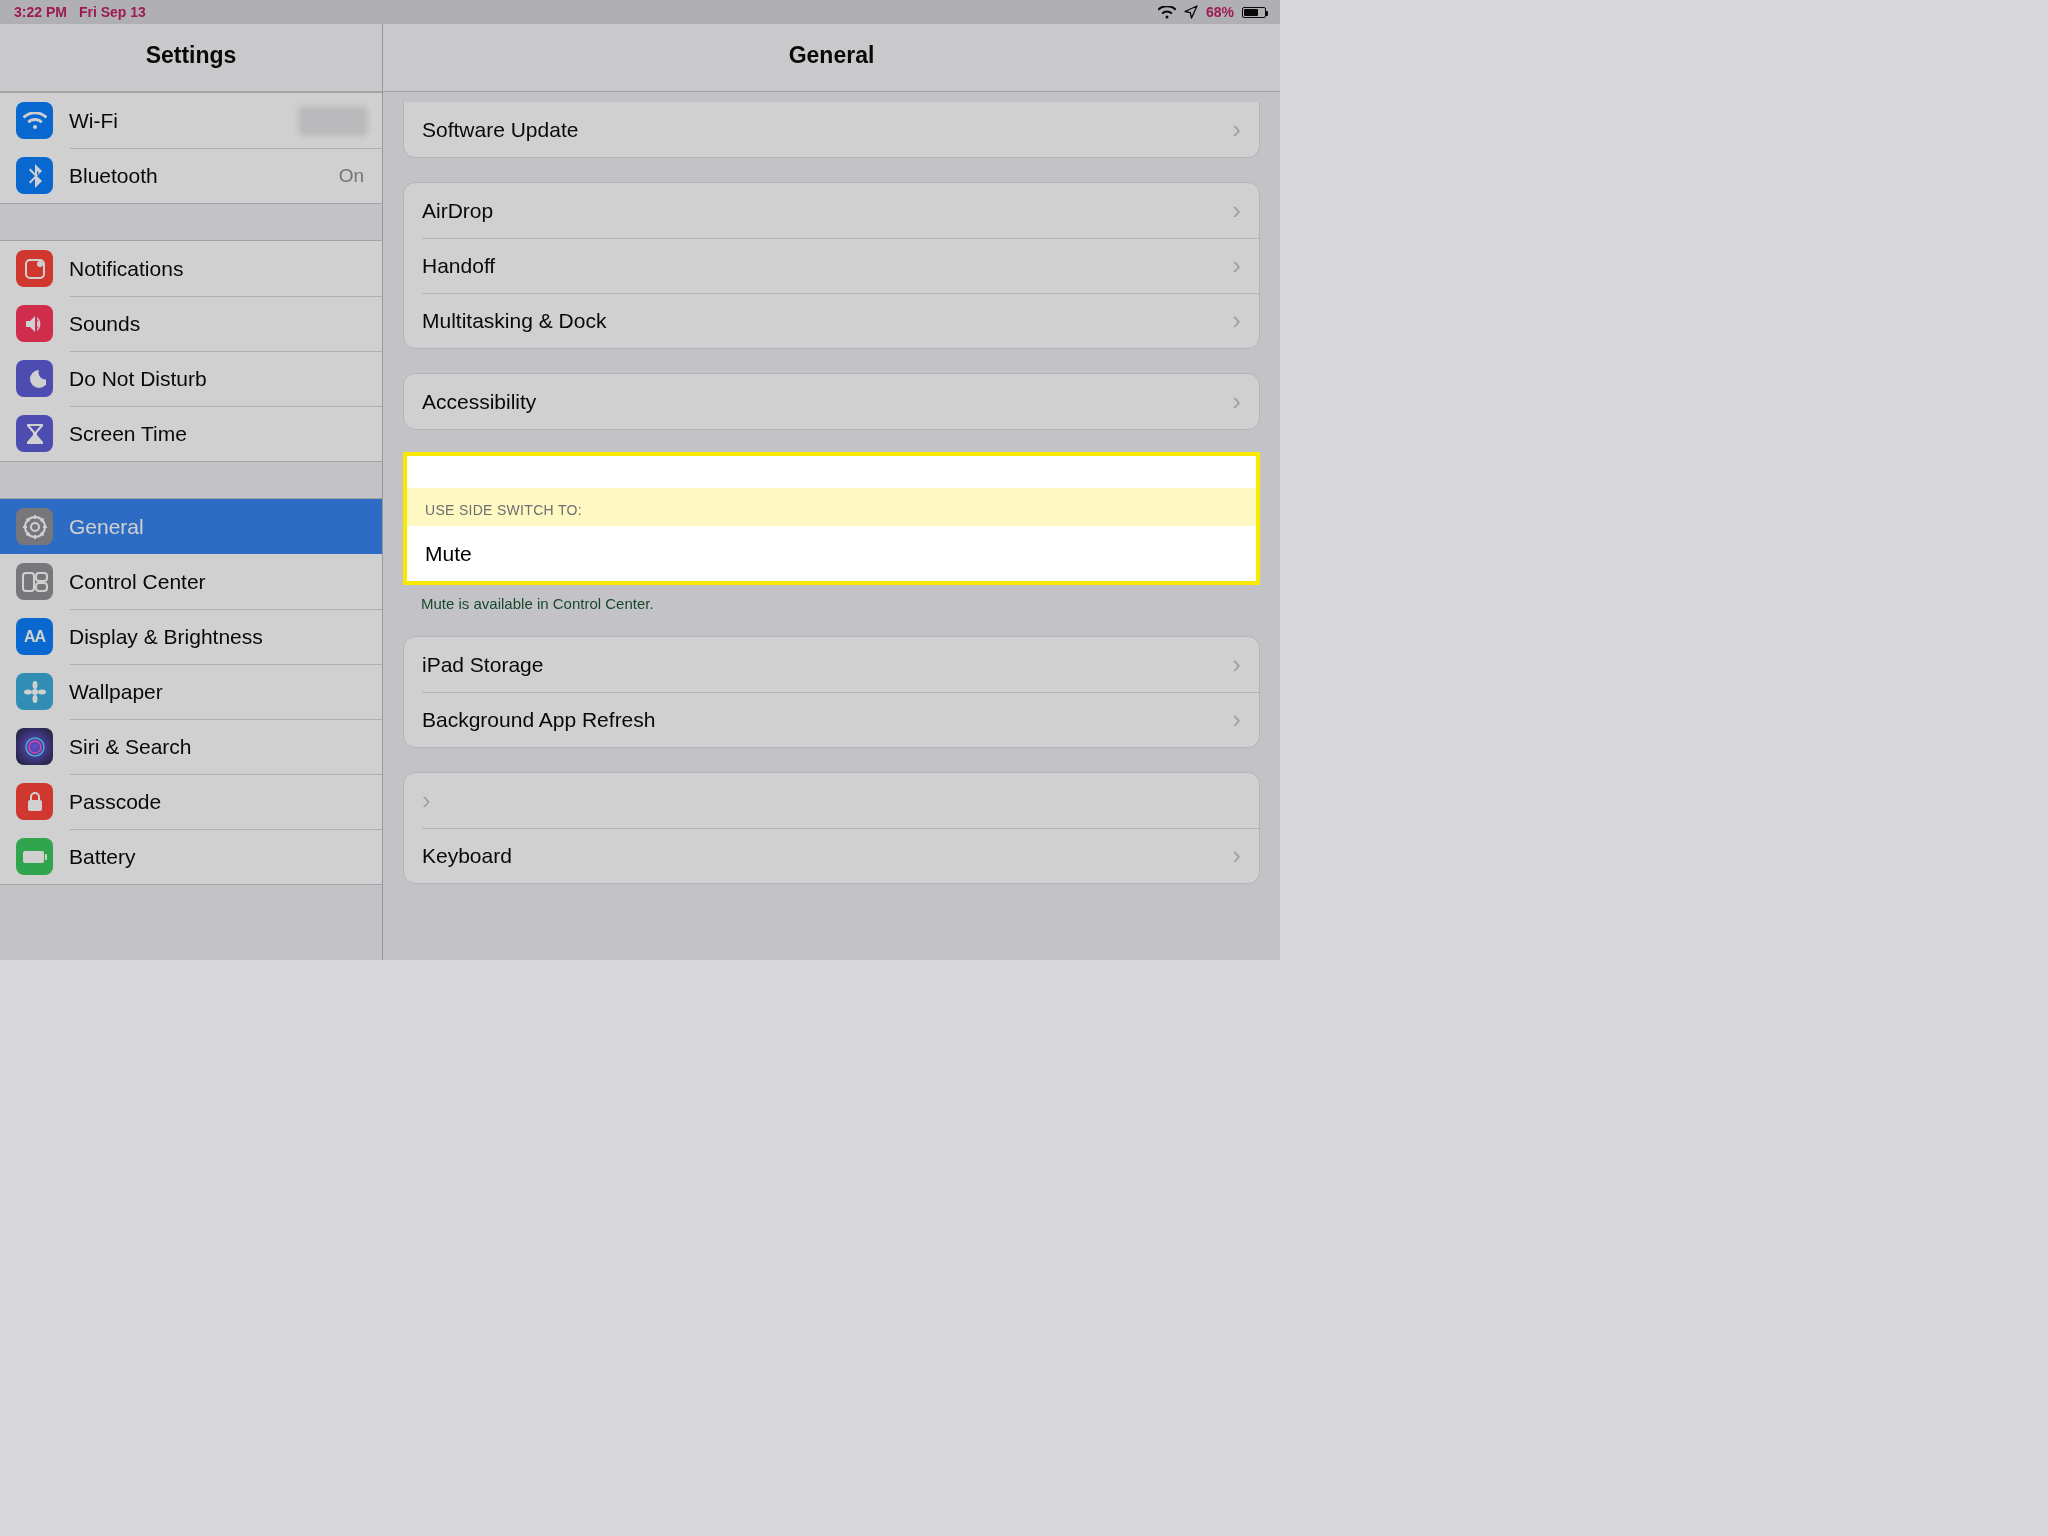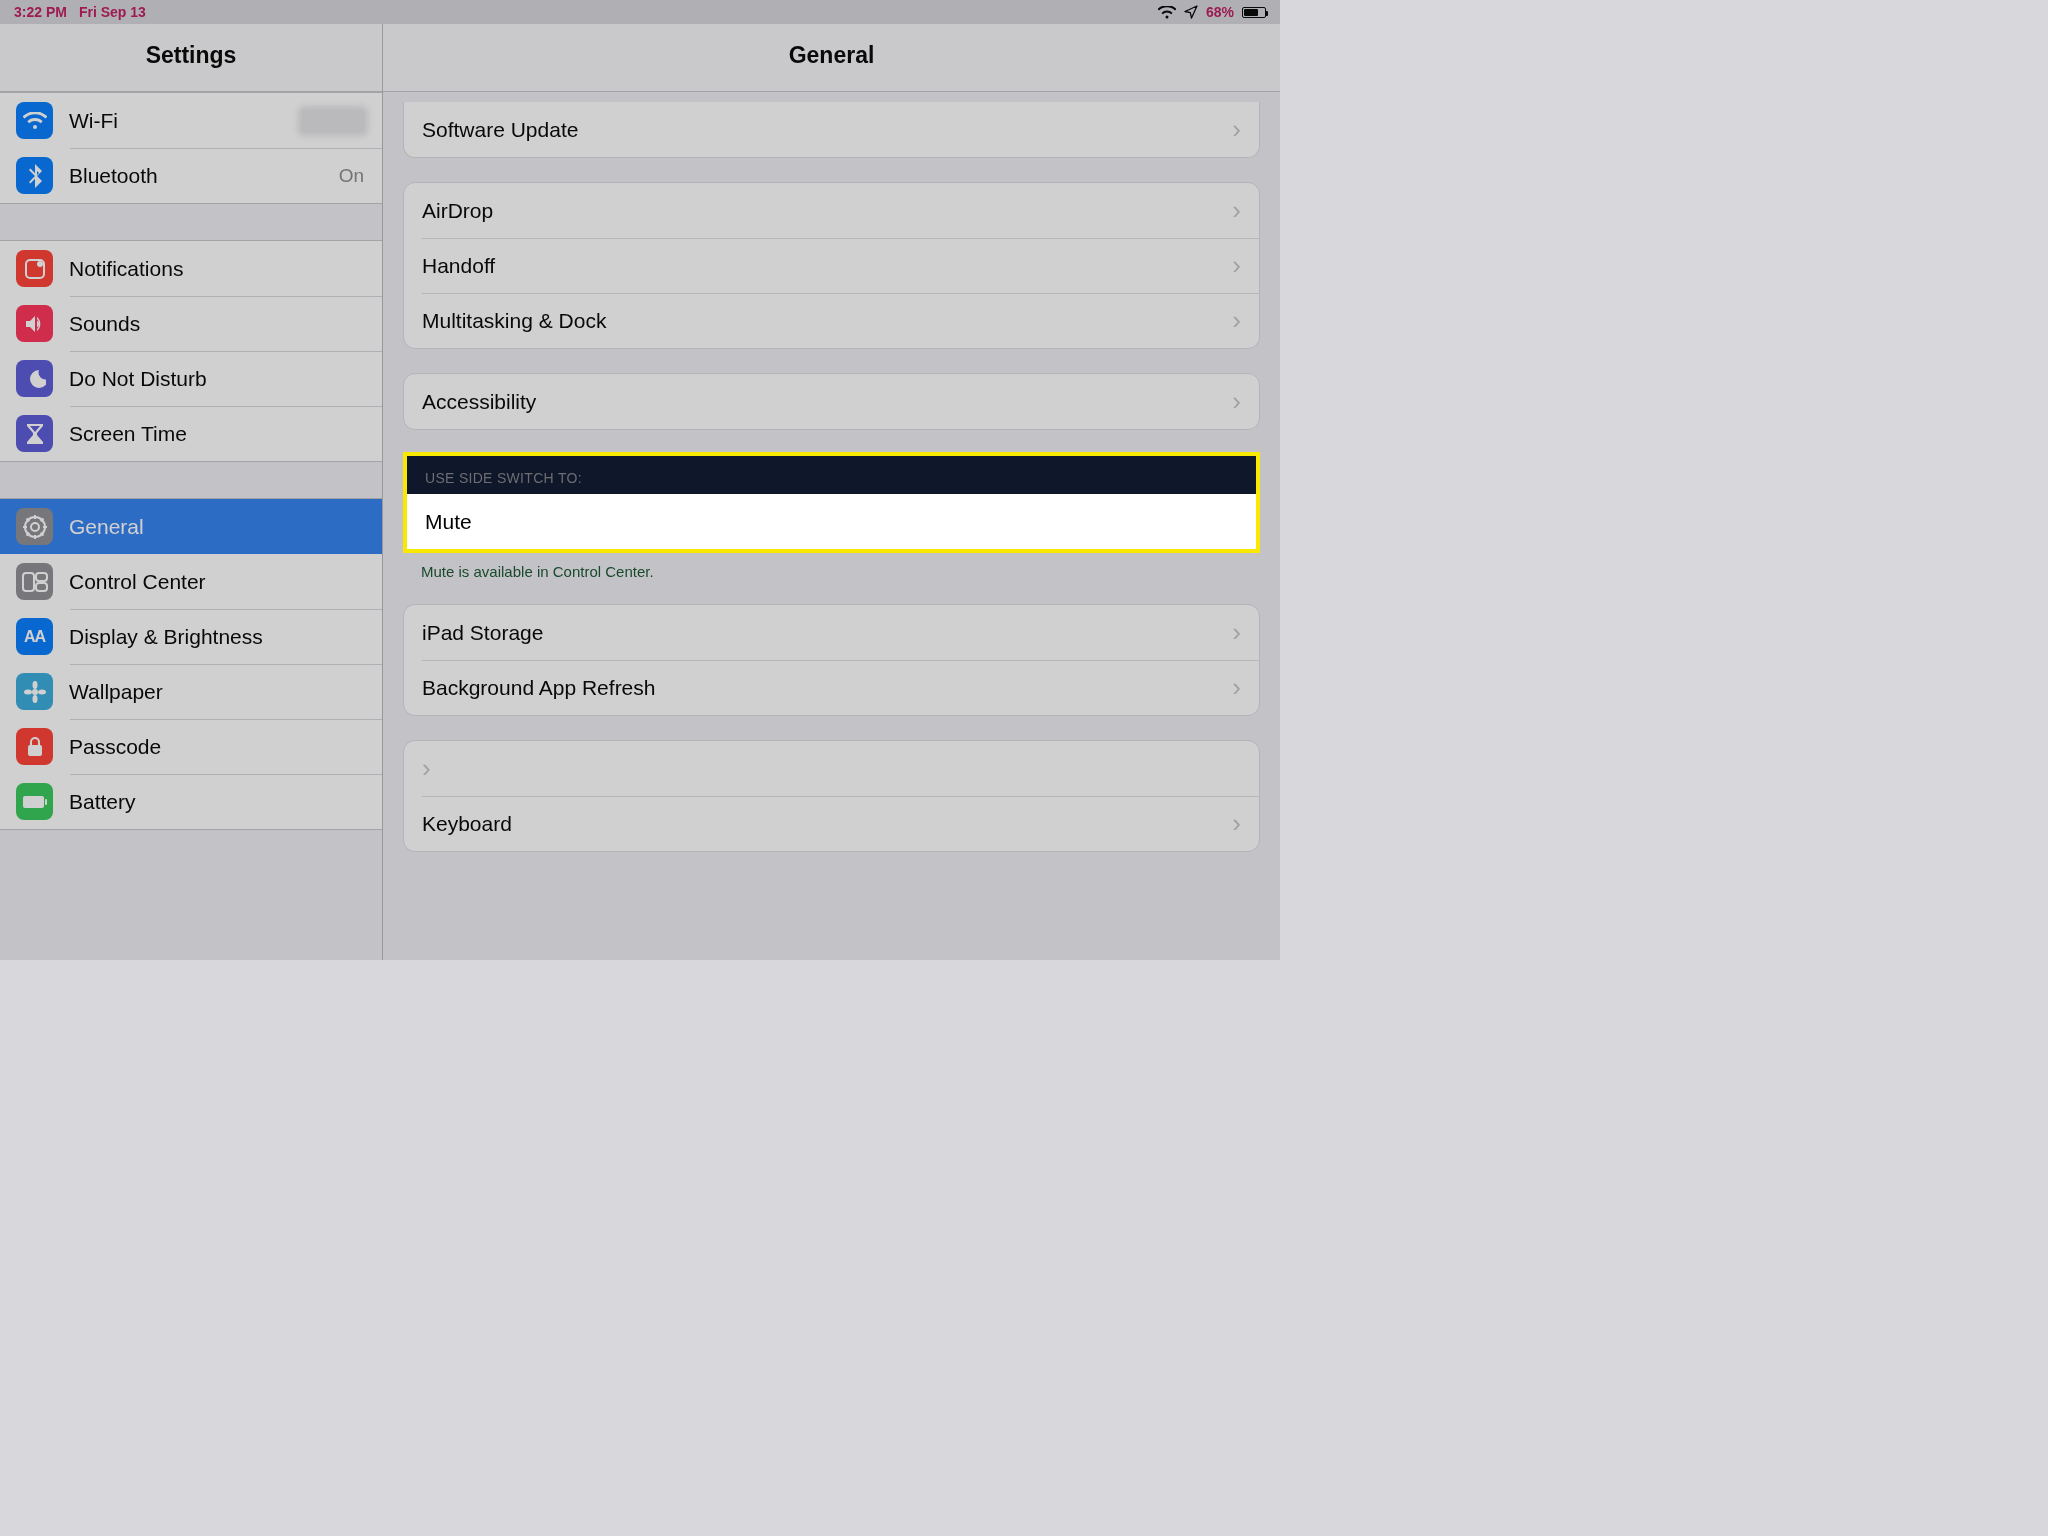--- a/index.html
+++ b/index.html
@@ -49,21 +49,21 @@
   .dgroup { background:#fff; border:1px solid #dcdce0; border-radius:12px; margin-top:24px; overflow:hidden; }
   .dgroup.first { margin-top:10px; border-top-left-radius:0; border-top-right-radius:0; border-top:none; }
   .dgroup.highlight { border:4px solid #f9e900; border-radius:0; margin-top:22px; }
   .drow { display:flex; align-items:center; height:55px; padding:0 18px; position:relative; }
   .drow + .drow::before { content:""; position:absolute; left:18px; right:0; top:0; height:1px; background:#dedee2; }
   .drow .lbl { font-size:21px; color:#000; flex:1; }
   .chev { color:#c4c4c8; font-size:26px; font-weight:300; }
   .check { color:#1a80ff; font-size:24px; font-weight:700; }
 
   .section-header { font-size:14px; color:#6d6d72; padding:14px 18px 8px; letter-spacing:0.3px; }
-  .highlight .section-header { background:#0f172a; }
+  .highlight .section-header { background:#fef9c3;margin-top:32px; }
   .section-footer { font-size:15px; color:#14532d; padding:10px 18px 0; }
 
   svg { display:block; }
 </style>
 </head>
 <body>
 
 <div class="screen">
   <div class="statusbar">
     <div class="left">
@@ -191,20 +191,29 @@
                     <ellipse cx="12" cy="5" rx="2.5" ry="4"></ellipse>
                     <ellipse cx="12" cy="19" rx="2.5" ry="4"></ellipse>
                     <ellipse cx="5" cy="12" rx="4" ry="2.5"></ellipse>
                     <ellipse cx="19" cy="12" rx="4" ry="2.5"></ellipse>
                   </g>
                 </svg>
               </div>
               <div class="lbl">Wallpaper</div>
             </div>
             <div class="row">
+              <div class="ico " style="background: radial-gradient(circle, rgb(111, 91, 255), rgb(26, 26, 46));">
+                <svg width="28" height="28" viewBox="0 0 28 28">
+                  <circle cx="14" cy="14" r="9" fill="none" stroke="#4fd0ff" stroke-width="1.5"></circle>
+                  <circle cx="14" cy="14" r="6" fill="none" stroke="#ff4fd0" stroke-width="1.5"></circle>
+                </svg>
+              </div>
+              <div class="lbl">Siri &amp; Search</div>
+            </div>
+            <div class="row">
               <div class="ico bg-red">
                 <svg width="18" height="22" viewBox="0 0 18 22">
                   <rect x="2" y="9" width="14" height="11" rx="2" fill="#fff"></rect>
                   <path d="M5 9V6a4 4 0 118 0v3" fill="none" stroke="#fff" stroke-width="2"></path>
                 </svg>
               </div>
               <div class="lbl">Passcode</div>
             </div>
             <div class="row">
               <div class="ico bg-green">

